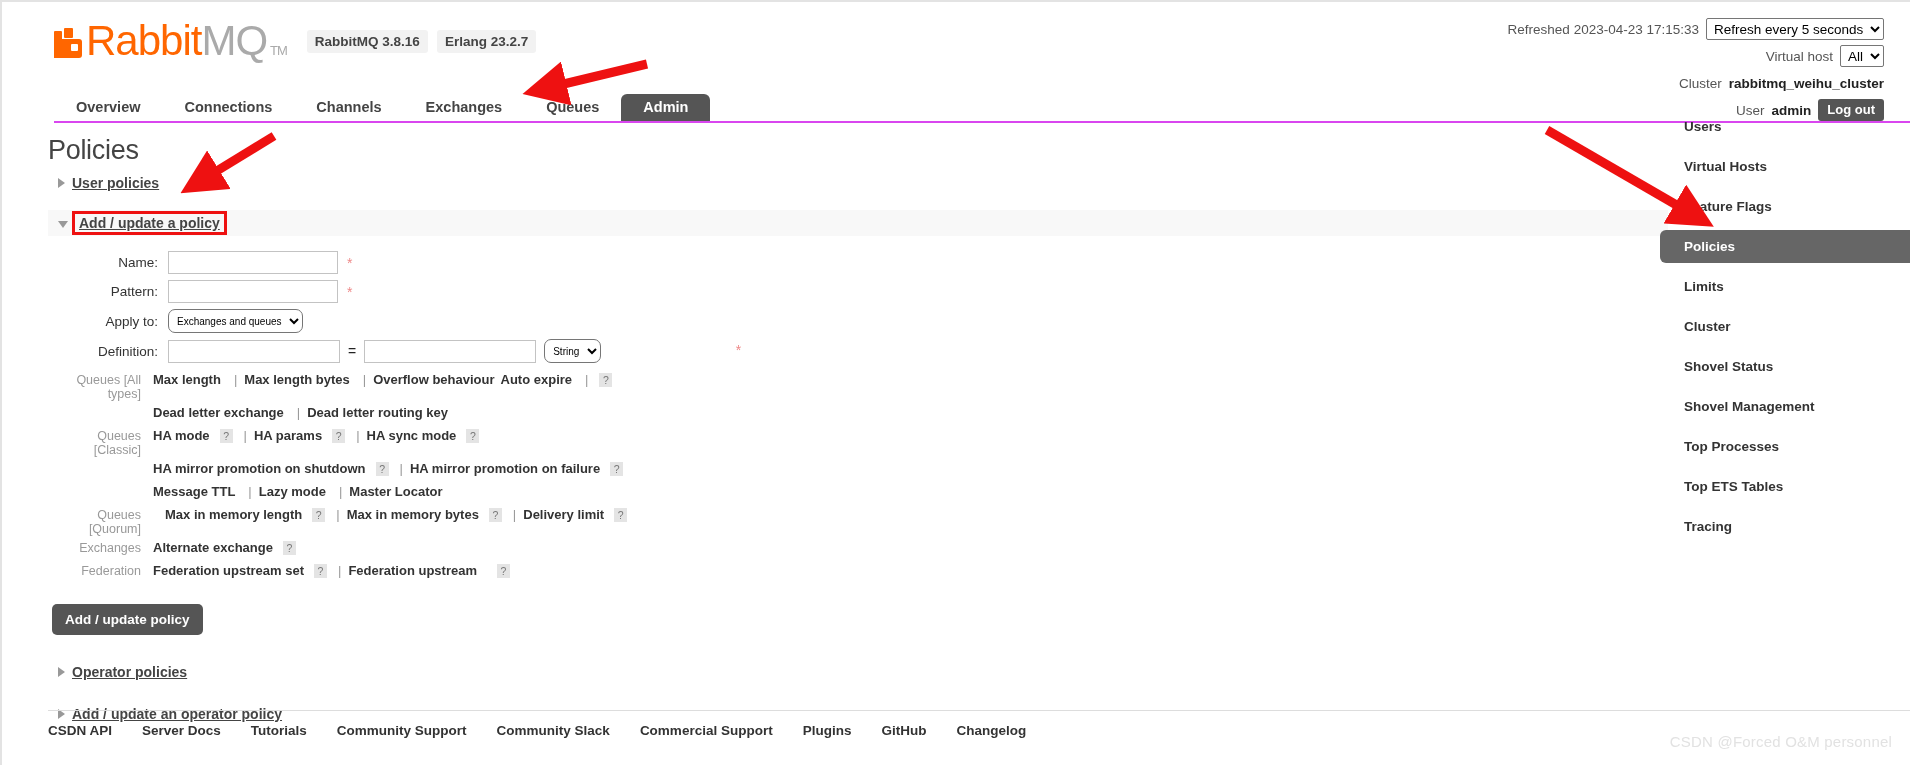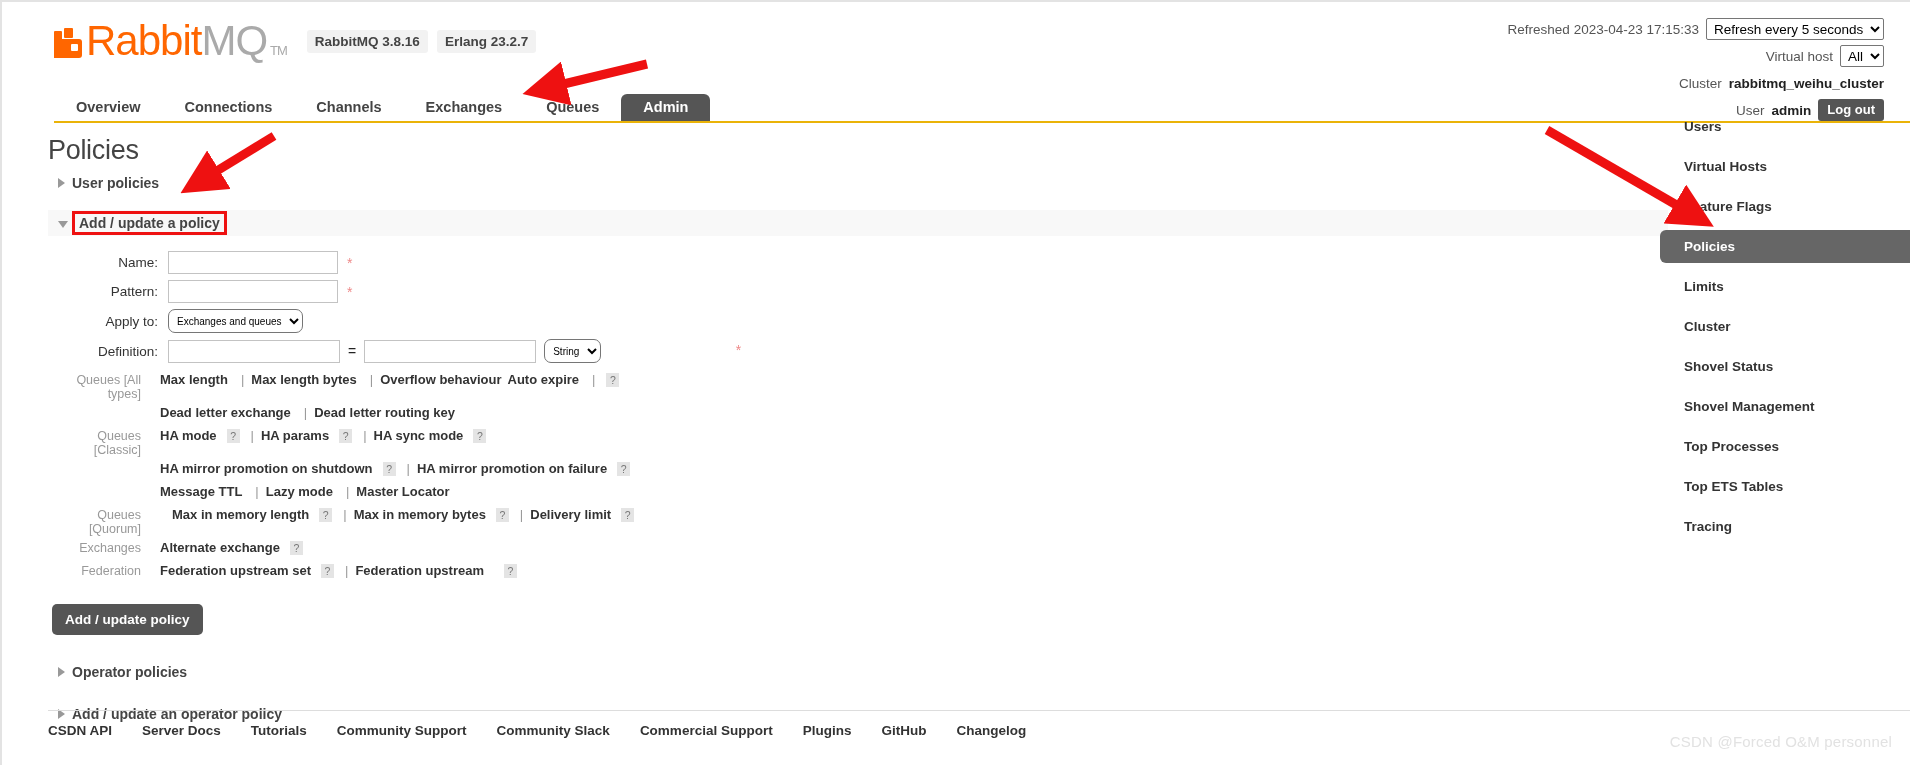--- a/index.html
+++ b/index.html
@@ -90,21 +90,21 @@
     padding: 3px 9px; border-radius: 3px;
     cursor: pointer; line-height: 1.2;
   }
 
   
   .navbar {
     position: relative;
     margin: 0 0 0 52px;
     padding-right: 114px;
     height: 31px;
-    border-bottom: 2px solid #eab308;
+    border-bottom: 2px solid #d946ef;
     display: flex; align-items: flex-end;
   }
   .nav-tab {
     font-size: 14.5px; font-weight: bold; color: #444;
     padding: 6px 22px 7px 22px;
     cursor: pointer;
     line-height: 1;
   }
   .nav-tab.active {
     background: #555; color: #fff;
@@ -122,20 +122,21 @@
     letter-spacing: -0.3px;
   }
 
   .section-head {
     display: flex; align-items: center;
     font-size: 14px; font-weight: bold; color: #444;
     height: 26px;
     cursor: pointer;
     margin: 4px 0;
     width: 1620px;
+    text-decoration: underline;
   }
   .section-head.shaded { background: #f8f8f8; }
   .tri {
     width: 0; height: 0; margin: 0 7px 0 10px; flex: 0 0 auto;
   }
   .tri.closed {
     border-left: 7px solid #999;
     border-top: 5px solid transparent;
     border-bottom: 5px solid transparent;
   }
@@ -173,21 +174,21 @@
     border: 1px solid #767676;
     background: #fff;
     padding: 1px 4px;
     border-radius: 7px;
   }
   .req { color: #e88; font-size: 14px; padding-left: 7px; }
   .eq { padding: 0 8px; font-size: 14px; color: #222; }
 
   
   .defs { margin: 6px 0 0 0; }
-  .defrow { display: flex; align-items: flex-start; margin-bottom: 4px; min-height: 19px; gap: 7px; }
+  .defrow { display: flex; align-items: flex-start; margin-bottom: 4px; min-height: 19px; }
   .defcat {
     width: 105px; flex: 0 0 auto; text-align: right;
     font-size: 12.5px; color: #999; padding-right: 12px;
     padding-top: 1px;
   }
   .defitems { display: flex; flex-wrap: wrap; align-items: center; }
   .deflink {
     font-size: 13px; font-weight: bold; color: #333;
     cursor: pointer; text-decoration: none;
   }

